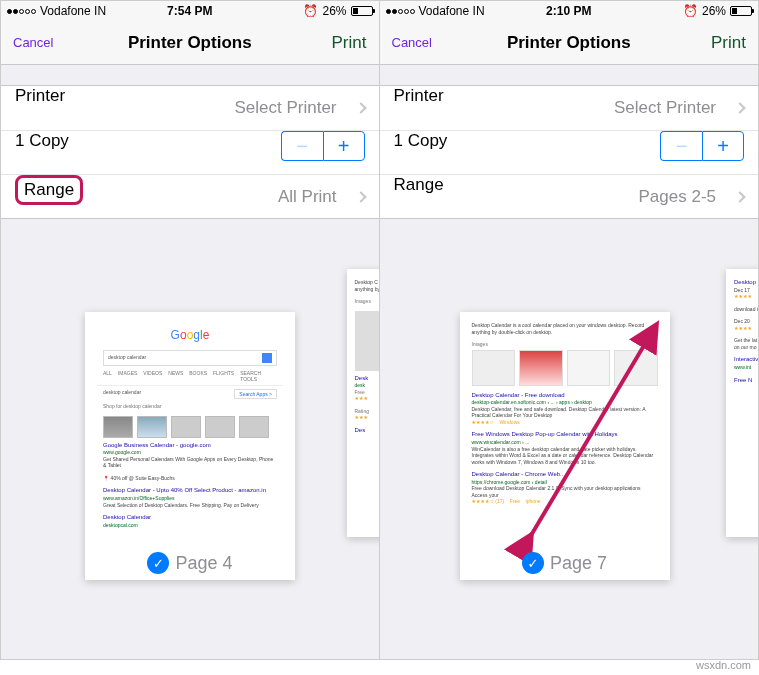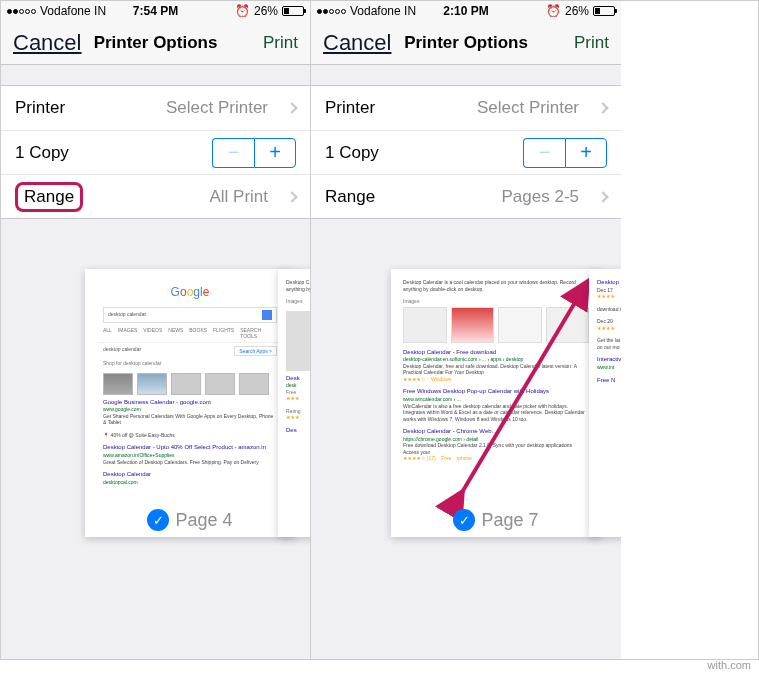--- a/index.html
+++ b/index.html
@@ -11,21 +11,21 @@
       overflow: hidden;
       position: relative;
     }
     .container {
       display: flex;
       width: 759px;
       height: 660px;
       border: 1px solid #ccc;
     }
     .panel {
-      width: 310px;
+      width: 379px;
       height: 100%;
       background: #efeff4;
       position: relative;
       overflow: hidden;
       border-right: 1px solid #ccc;
     }
     .panel:last-child { border-right: none; }
     
     .status-bar {
       height: 20px;
@@ -55,32 +55,31 @@
       display:flex;
       align-items:center;
       justify-content:space-between;
       padding: 0 12px;
       position:relative;
     }
     .nav-bar .nav-title {
       position:absolute; left:50%; transform:translateX(-50%);
       font-size:17px; font-weight:600; color:#000;
     }
-    .nav-left { color:#0f172a; font-size:22px;text-decoration:underline; }
+    .nav-left { color:#6d28d9; font-size:13px; }
     .nav-right { color:#14532d; font-size:17px; }
     
     .settings {
       margin-top: 20px;
       background:#fff;
       border-top:1px solid #c8c7cc;
       border-bottom:1px solid #c8c7cc;
     }
     .row {
       display:flex;
-      align-items:center;
       justify-content:space-between;
       min-height:44px;
       padding: 0 14px;
       font-size:17px;
       border-top:1px solid #e5e5e8;
     }
     .row:first-child { border-top:none; }
     .row .label { color:#000; }
     .row .value { color:#8e8e93; display:flex; align-items:center; gap:20px; }
     .chevron {
@@ -111,21 +110,21 @@
       display:flex; align-items:flex-start;
     }
     .page-card {
       background:#fff;
       box-shadow:0 2px 8px rgba(0,0,0,0.2);
       width:210px;height:268px;
       position:relative;
       flex-shrink:0;
       overflow:hidden;
     }
-    .page-card.main { margin-left:84px; }
+    .page-card.main { margin-left:84px;margin-top:43px; }
     .panel:last-child .page-card.main { margin-left:80px; }
     .page-card.peek-right {
       position:absolute;right:-178px; top:0;
     }
     .page-label {
       position:absolute;bottom:6px;left:0;right:0;text-align:center;
       color:#8e8e93;font-size:18px;
       display:flex;align-items:center;justify-content:center;gap:6px;
     }
     .check-badge {
@@ -421,13 +420,13 @@
             <div class="block">
                 <div class="bluelink">Free N</div>
               </div>
           </div>
         </div>
       </div>
     </div>
   </div>
 </div>
 
-<span class="watermark">with.com</span>
+<span class="watermark">wsxdn.com</span>
 
 </body></html>

